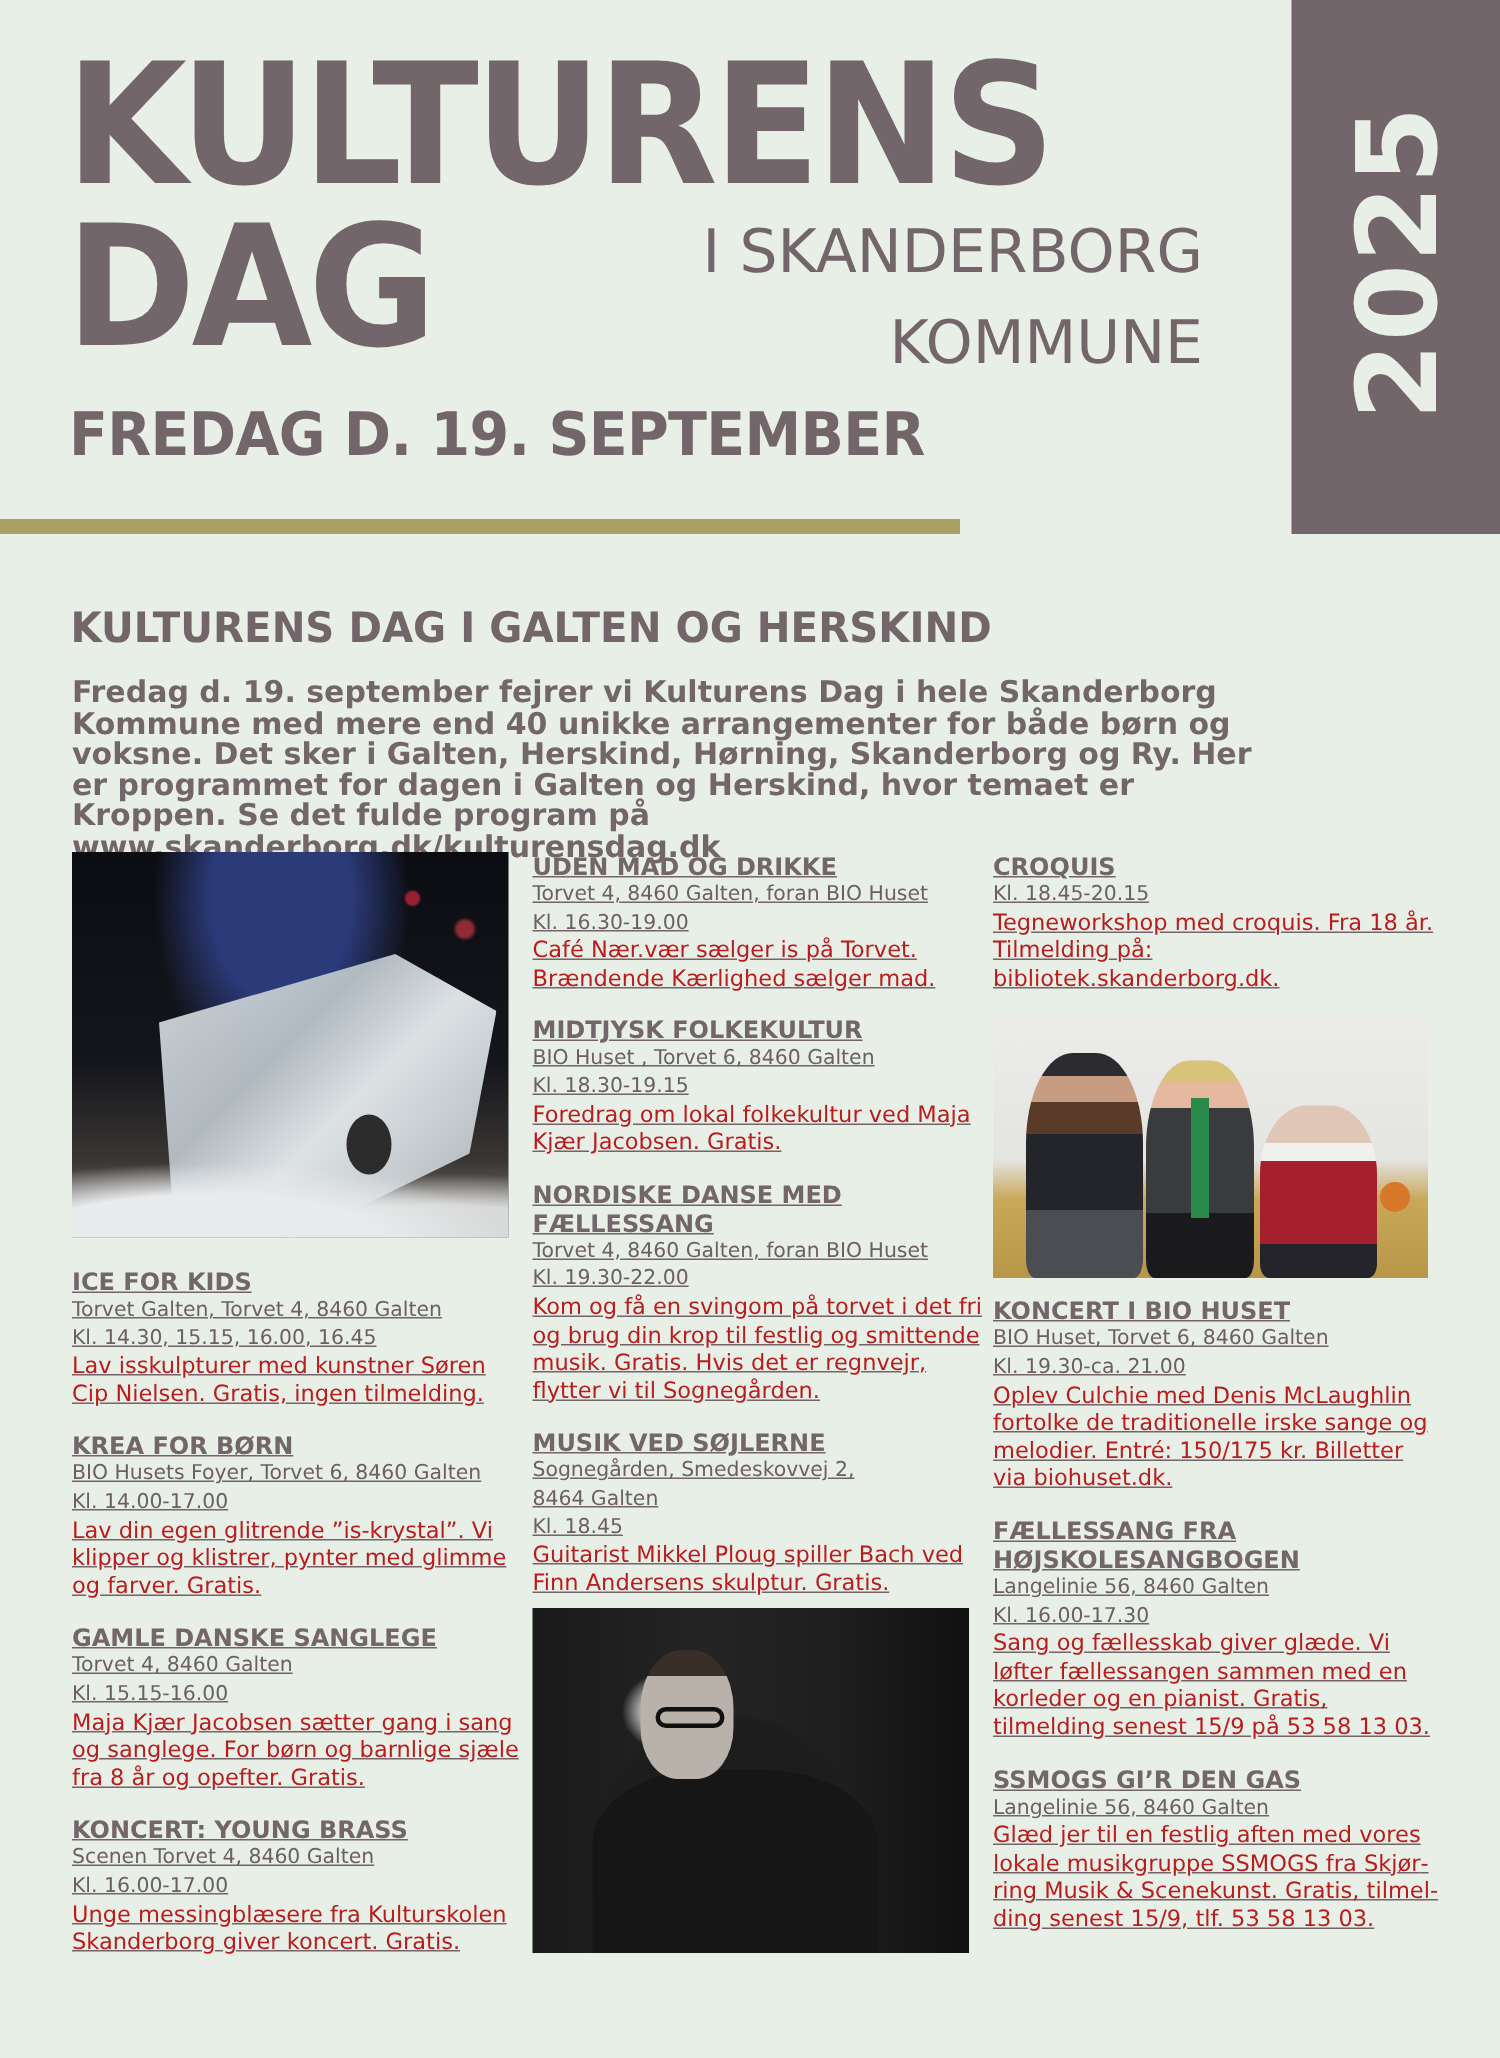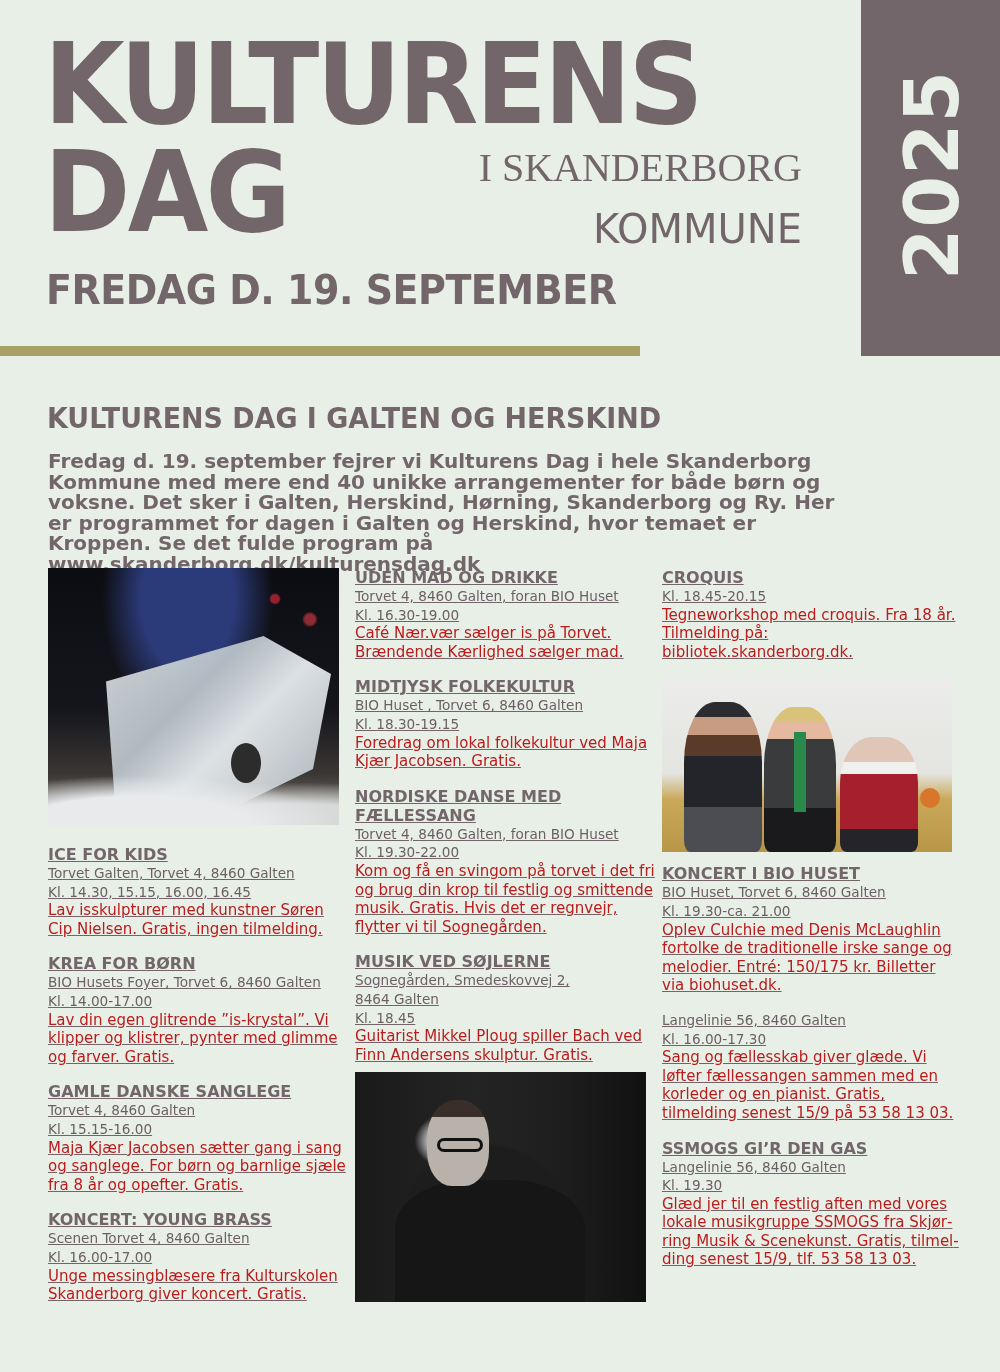--- a/index.html
+++ b/index.html
@@ -28,21 +28,21 @@
     .title-dag { top: 136px; }
     .subtitle {
       position: absolute; right: 198px;
       font-family: "DejaVu Sans", sans-serif;
       font-size: 40px; line-height: 44px;
       color: #73666b;
       text-align: right;
       white-space: nowrap;
       letter-spacing: 0px;
     }
-    .subtitle.l1 { top: 146px; font-family: Liberation Serif, serif; }
+    .subtitle.l1 { top: 146px; }
     .subtitle.l2 { top: 207px; }
     .date-line {
       position: absolute; left: 46px; top: 266px;
       font-family: "DejaVu Sans", sans-serif;
       font-weight: bold; font-size: 40px; line-height: 48px;
       color: #73666b;
       letter-spacing: -0.5px;
       transform: scaleX(0.95);
       transform-origin: left top;
       white-space: nowrap;
@@ -272,25 +272,25 @@
       <div class="person p3"></div>
       <div class="pumpkin"></div>
     </div>
     <div class="event">
       <div class="event-title">KONCERT I BIO HUSET</div>
       <div class="event-venue">BIO Huset, Torvet 6, 8460 Galten</div>
       <div class="event-time">Kl. 19.30-ca. 21.00</div>
       <div class="event-desc">Oplev Culchie med Denis McLaughlin fortolke de traditionelle irske sange og melodier.  Entré: 150/175 kr. Billetter via biohuset.dk.</div>
     </div>
     <div class="event">
+      <div class="event-title">FÆLLESSANG FRA HØJSKOLESANGBOGEN</div>
       <div class="event-venue">Langelinie 56, 8460 Galten</div>
       <div class="event-time">Kl. 16.00-17.30</div>
       <div class="event-desc">Sang og fællesskab giver glæde. Vi løfter fællessangen sammen med en korleder og en pianist. Gratis, tilmelding senest 15/9 på 53 58 13 03.</div>
     </div>
     <div class="event">
       <div class="event-title">SSMOGS GI’R DEN GAS</div>
       <div class="event-venue">Langelinie 56, 8460 Galten</div>
-      <div class="event-time">Kl. 19.30</div>
       <div class="event-desc">Glæd jer til en festlig aften med vores lokale musikgruppe SSMOGS fra Skjør­ring Musik &amp; Scenekunst. Gratis, tilmel­ding senest 15/9, tlf. 53 58 13 03.</div>
     </div>
   </div>
 
 </div>
 
 </body></html>

